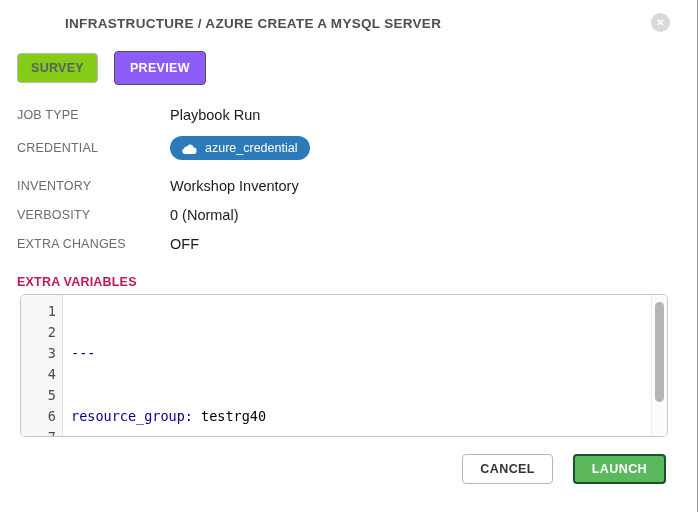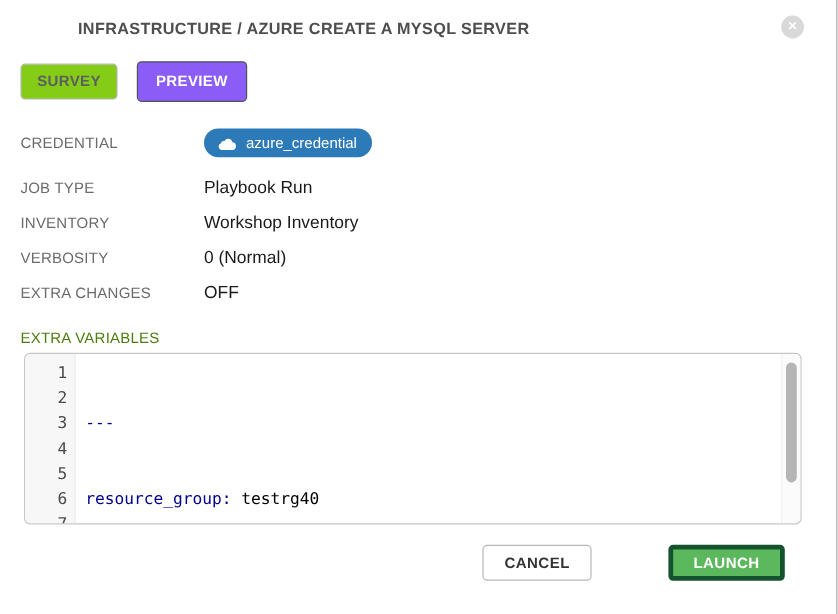--- a/index.html
+++ b/index.html
@@ -105,23 +105,24 @@
     cursor: pointer;
   }
   .cred-badge svg { display: block; }
 
   
   .extra-vars {
     padding: 10px 17px 0 17px;
   }
   .extra-vars-label {
     font-size: 12.5px;
-    color: #4d7c0f;
+    color: #be185d;
     letter-spacing: 0.2px;
     margin-bottom: 5px;
+    font-weight: bold;
   }
   .editor {
     position: relative;
     margin-left: 3px;
     width: 648px;
     height: 143px;
     border: 1px solid #c7c7c7;
     border-radius: 5px;
     background: #ffffff;
     overflow: hidden;
@@ -168,21 +169,21 @@
     left: 3px;
     width: 9px;
     height: 100px;
     background: #b5b5b5;
     border-radius: 5px;
   }
 
   
   .footer {
     position: absolute;
-    right: 43px;
+    right: 31px;
     top: 454px;
     display: flex;
     gap: 20px;
   }
   .btn {
     font-family: "Liberation Sans", sans-serif;
     font-size: 12.5px;
     font-weight: bold;
     letter-spacing: 0.4px;
     height: 30px;
@@ -190,60 +191,59 @@
     border-radius: 4px;
     cursor: pointer;
   }
   .btn-cancel {
     background: #ffffff;
     border: 1px solid #b7b7b7;
     color: #333333;
   }
   .btn-launch {
     background: #5cb85c;
-    border: 4px solid #14532d;
-    color: #ffffff;
-    margin-left: 44px;
+    border: 2px solid #14532d;
+    color: #ffffff;
   }
 </style>
 </head>
 <body>
 
 <div class="modal">
 
   <div class="modal-header">
     <div class="modal-title">INFRASTRUCTURE / AZURE CREATE A MYSQL SERVER</div>
     <div class="close-btn">✕</div>
   </div>
 
   <div class="tabs">
     <button class="tab-btn tab-survey">SURVEY</button>
     <button class="tab-btn tab-preview">PREVIEW</button>
   </div>
 
   <div class="details">
+
+    <div class="detail-row">
+      <div class="detail-label">JOB TYPE</div>
+      <div class="detail-value">Playbook Run</div>
+    </div>
 
     <div class="detail-row row-credential">
       <div class="detail-label">CREDENTIAL</div>
       <div class="cred-badge">
         <span>
           <svg width="16" height="11" viewBox="0 0 16 11">
             <path d="M12.6 4.6 A3.4 3.4 0 0 0 6.1 3.6 A2.6 2.6 0 0 0 3.1 5.4 A2.9 2.9 0 0 0 3.6 11 L12.2 11 A3.2 3.2 0 0 0 12.6 4.6 Z" fill="#ffffff"></path>
           </svg>
         </span>
         <span>azure_credential</span>
       </div>
     </div>
 
     <div class="detail-row">
-      <div class="detail-label">JOB TYPE</div>
-      <div class="detail-value">Playbook Run</div>
-    </div>
-
-    <div class="detail-row">
       <div class="detail-label">INVENTORY</div>
       <div class="detail-value">Workshop Inventory</div>
     </div>
 
     <div class="detail-row">
       <div class="detail-label">VERBOSITY</div>
       <div class="detail-value">0 (Normal)</div>
     </div>
 
     <div class="detail-row">

